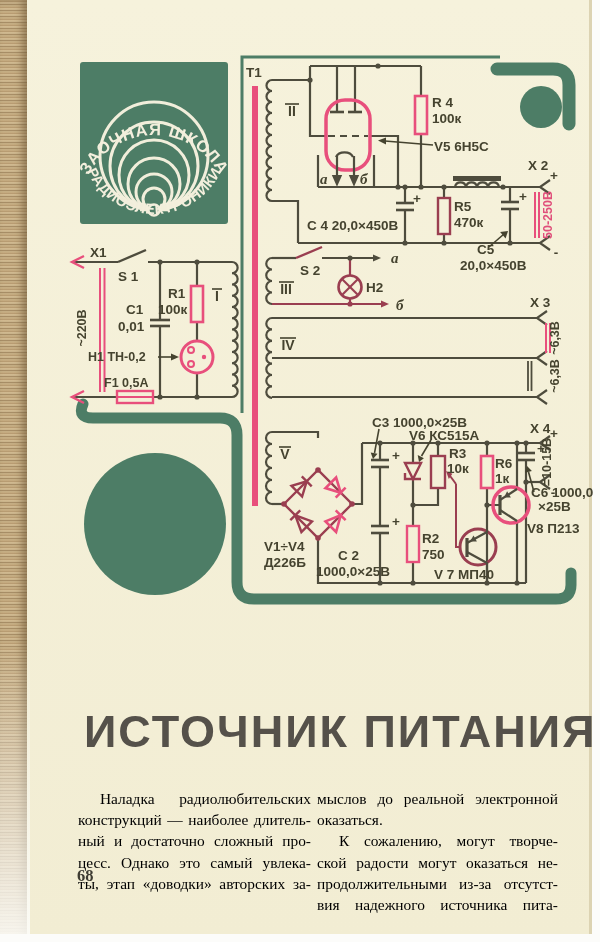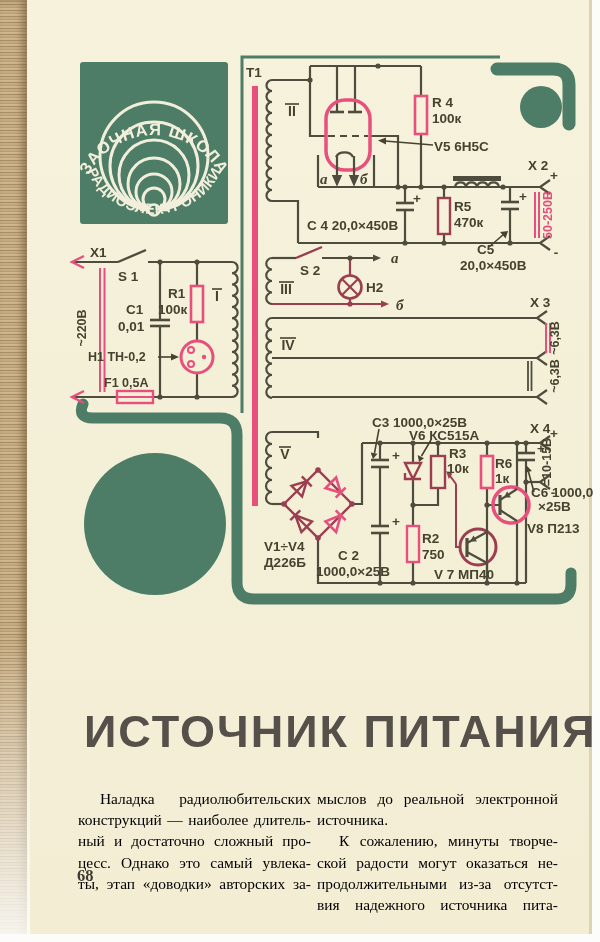--- a/index.html
+++ b/index.html
@@ -404,22 +404,22 @@
   <div class="col col-l">
     <div class="jline ind">Наладка радиолюбительских</div>
     <div class="jline">конструкций — наиболее длитель-</div>
     <div class="jline">ный и достаточно сложный про-</div>
     <div class="jline">цесс. Однако это самый увлека-</div>
     <div class="jline">ты, этап «доводки» авторских за-</div>
   </div>
 
   <div class="col col-r">
     <div class="jline">мыслов до реальной электронной</div>
-    <div class="jleft">источника.</div>
-    <div class="jline ind">К сожалению, минуты творче-</div>
+    <div class="jleft">оказаться.</div>
+    <div class="jline ind">К сожалению, могут творче-</div>
     <div class="jline">ской радости могут оказаться не-</div>
     <div class="jline">продолжительными из-за отсутст-</div>
     <div class="jline">вия надежного источника пита-</div>
   </div>
 
   <div class="pagenum">68</div>
 
   <div class="spine-fade"></div>
   <div class="bottom-white"></div>
 </div>

